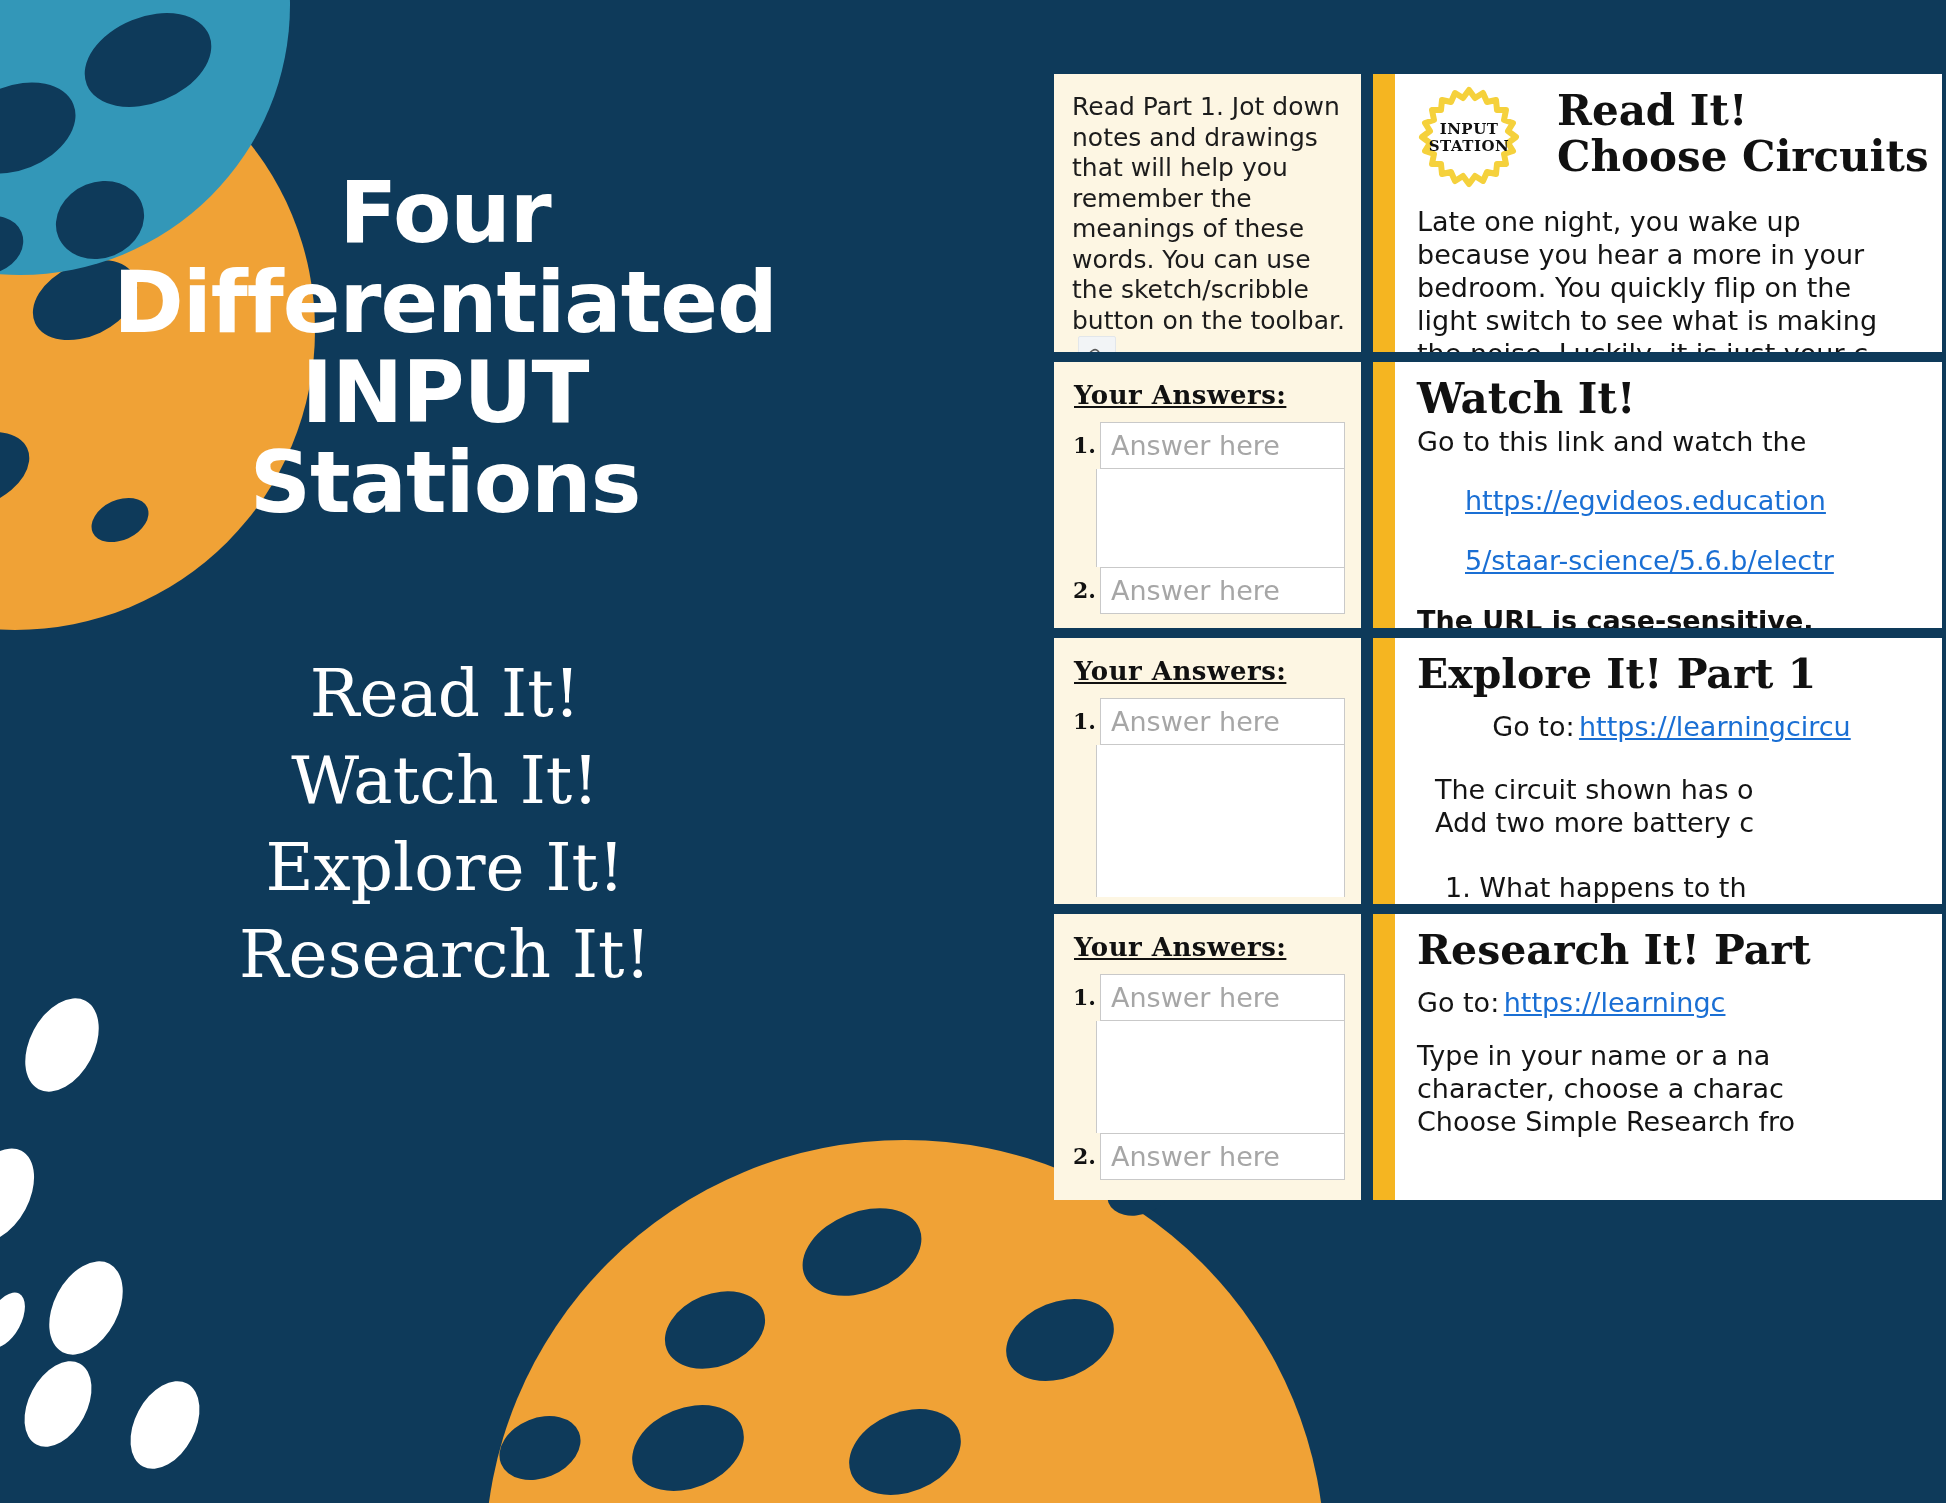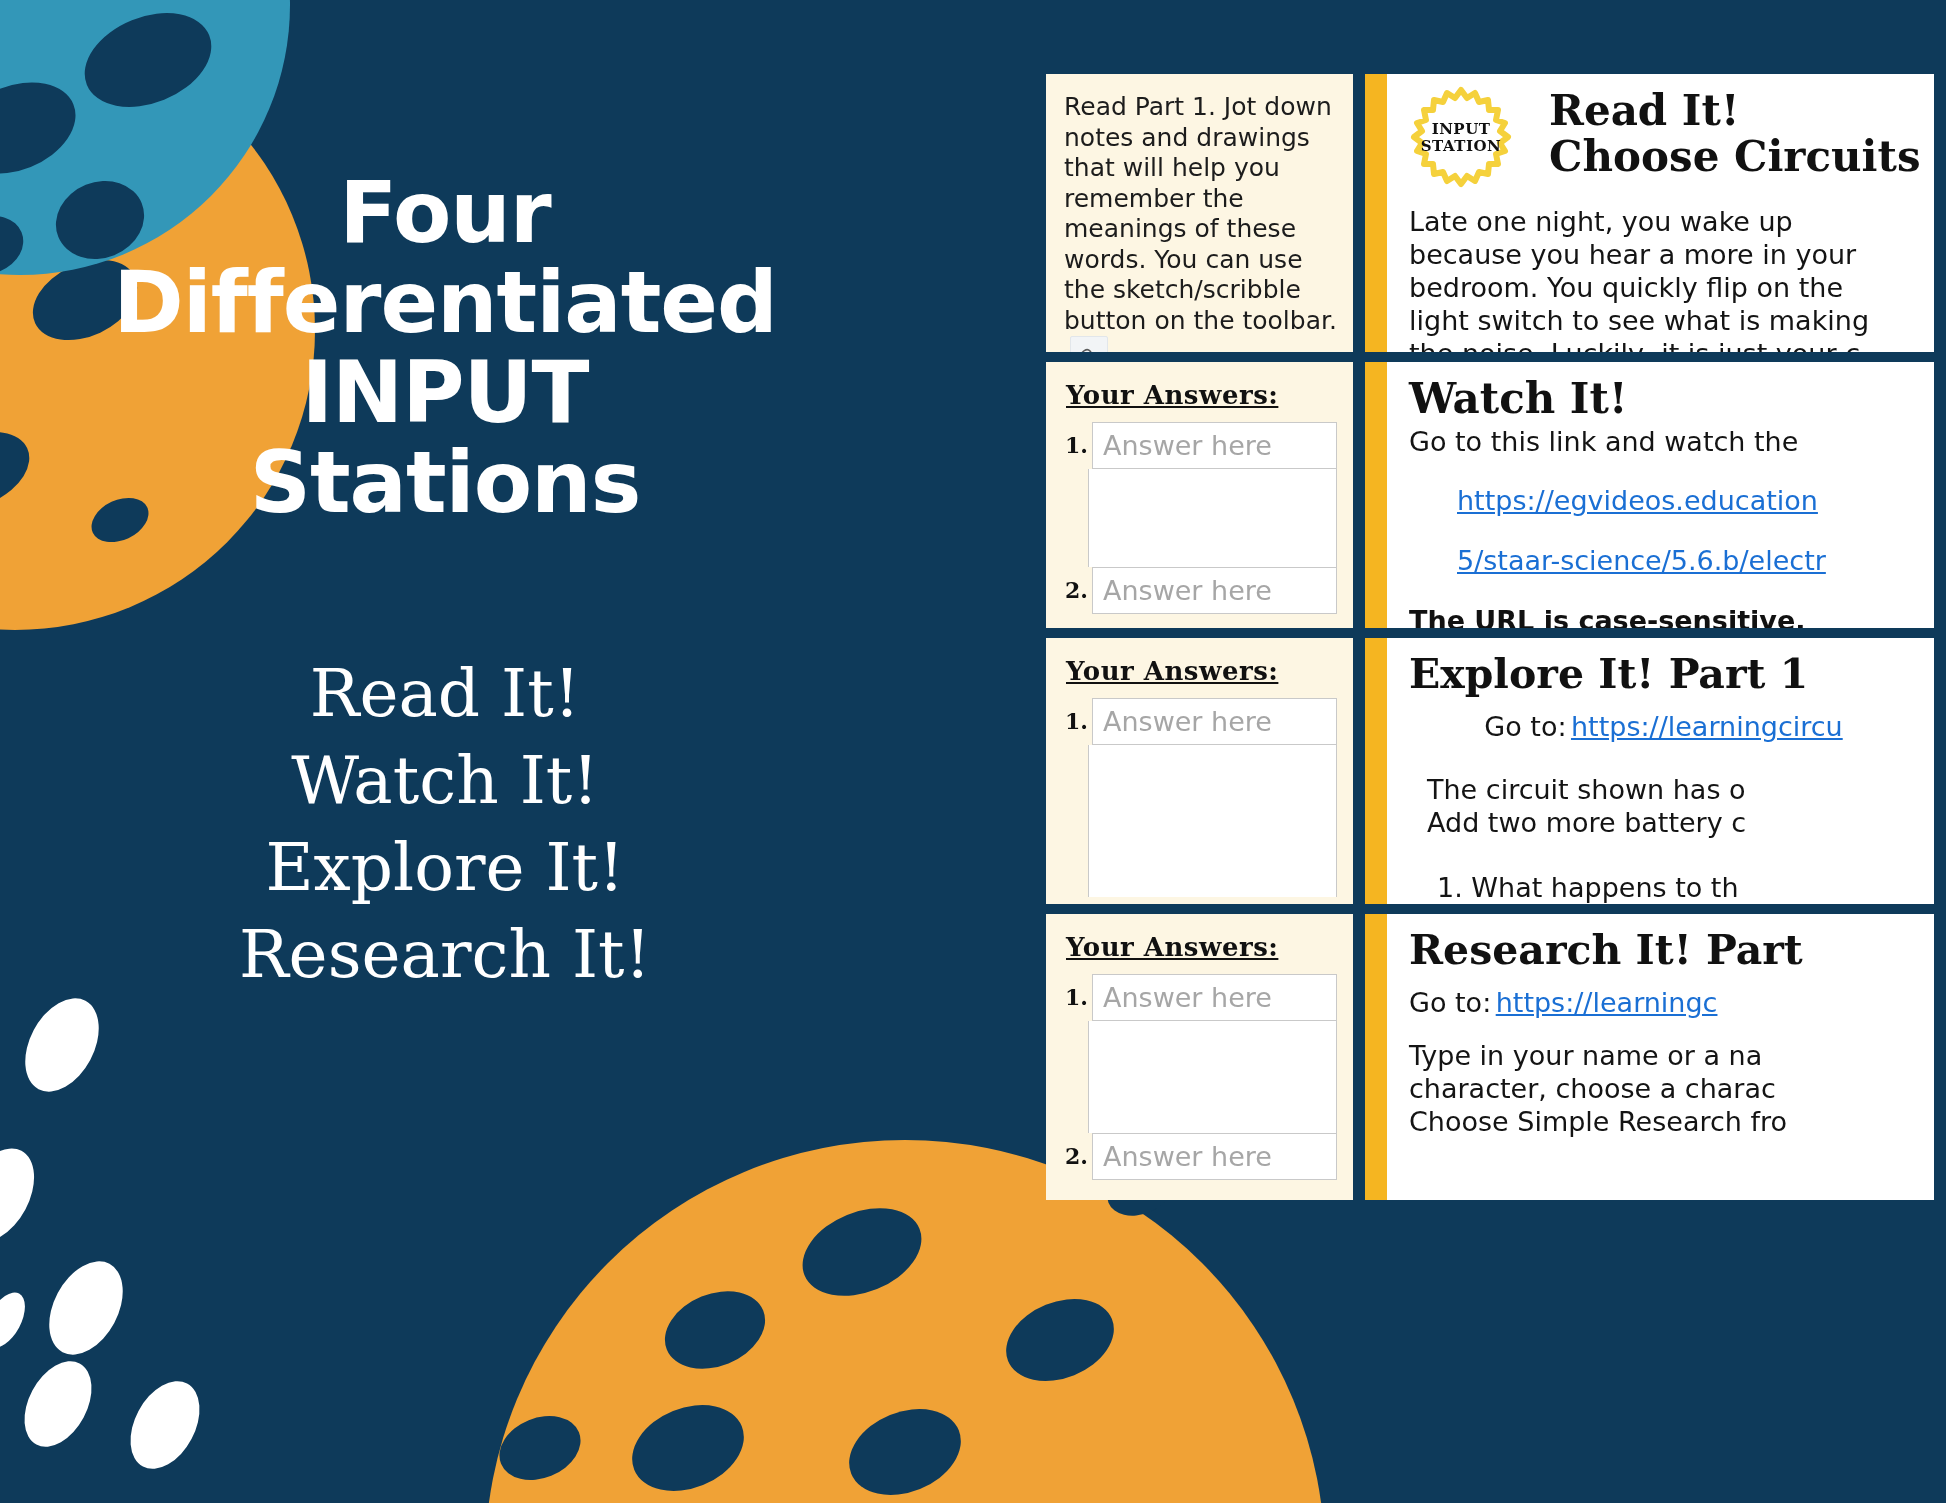--- a/index.html
+++ b/index.html
@@ -33,21 +33,21 @@
     font-weight:normal;font-size:66px;line-height:1.32;
   }
   #promo-list .ln{display:block;}
 
   
   #doc{
     position:absolute;left:890px;top:0;width:1056px;height:1503px;
     z-index:6;
   }
   .card{
-    position:absolute;left:156px;width:888px;
+    position:absolute;left:164px;width:888px;
     display:flex;align-items:stretch;
     background:#a16207;
     overflow:hidden;
     box-shadow:0 0 0 0 rgba(0,0,0,0);
   }
   .card .left{
     width:307px;flex:0 0 307px;
     background:#fdf6e3;
     padding:18px 16px 10px 18px;
     box-sizing:border-box;

